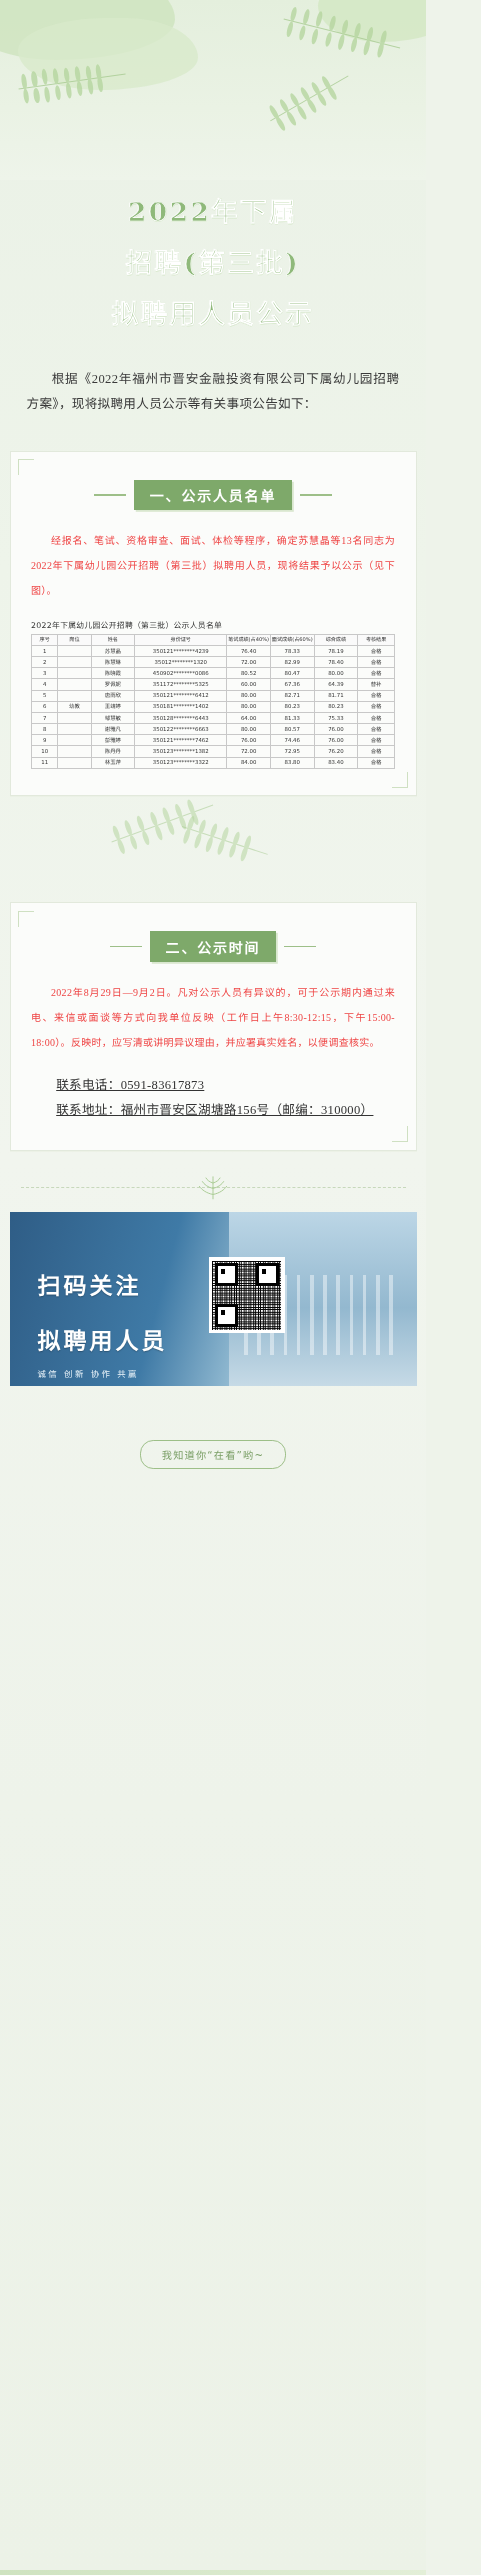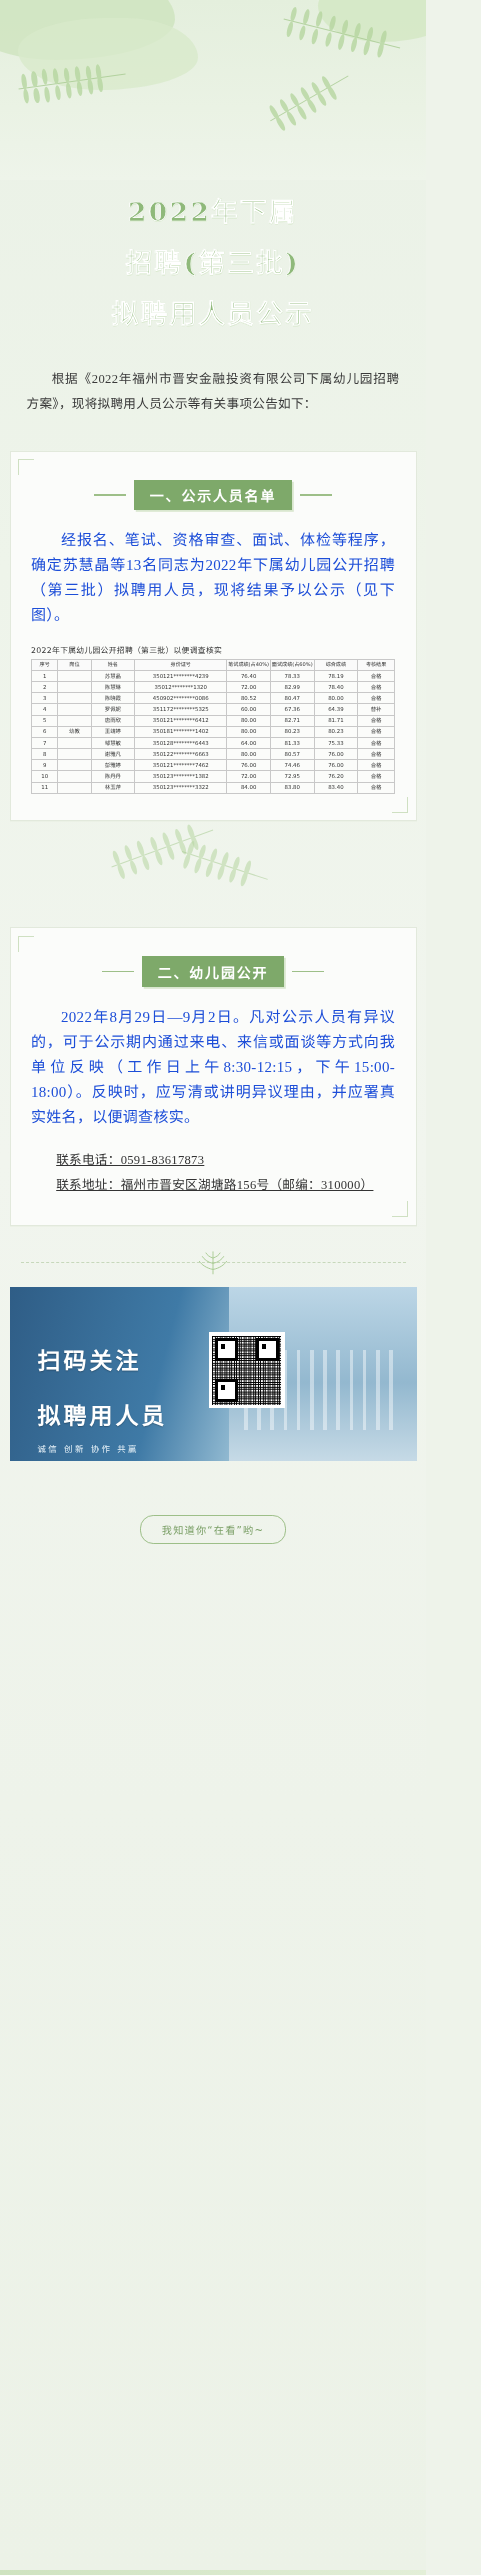--- a/index.html
+++ b/index.html
@@ -116,23 +116,23 @@
     background:#7ea96a;
     color:#fff;
     font-size:14px;
     letter-spacing:1.8px;
     padding:5.4px 15.6px;
     font-family:"DejaVu Sans", sans-serif;
     font-weight:700;
     box-shadow:1.8px 1.8px 0 #d9e7cf;
   }
   .body-text{
-    font-size:15px;
+    font-size:10px;
     line-height:25px;
-    color:#1d4ed8;
+    color:#ef4444;
     text-align:justify;
     text-indent:2em;
     letter-spacing:0.3px;
   }
 
   
   .table-caption{
     margin-top:15.6px;
     font-size:7.8px;
     color:#333;
@@ -356,21 +356,21 @@
 
   <div class="card">
     <div class="section-head">
       <span class="bar"></span>
       <span class="section-title">一、公示人员名单</span>
       <span class="bar"></span>
     </div>
 
     <div class="body-text">经报名、笔试、资格审查、面试、体检等程序，确定苏慧晶等13名同志为2022年下属幼儿园公开招聘（第三批）拟聘用人员，现将结果予以公示（见下图）。</div>
 
-    <div class="table-caption">2022年下属幼儿园公开招聘（第三批）以便调查核实</div>
+    <div class="table-caption">2022年下属幼儿园公开招聘（第三批）公示人员名单</div>
 
     <table class="roster">
       <thead>
         <tr>
           <th class="col-no">序号</th>
           <th class="col-post">岗位</th>
           <th class="col-name">姓名</th>
           <th class="col-id">身份证号</th>
           <th class="col-sc">笔试成绩(占40%)</th>
           <th class="col-int">面试成绩(占60%)</th>
@@ -524,21 +524,21 @@
       <div class="pin" style="left:29px;top:9px;"></div>
         <div class="pin" style="left:41px;top:8.4px;"></div>
       <div class="pin" style="left:53px;top:7.8px;"></div>
         <div class="pin" style="left:65px;top:7.2px;"></div>
     </div>
   </div>
 
   <div class="card">
     <div class="section-head">
       <span class="bar"></span>
-      <span class="section-title">二、幼儿园公开</span>
+      <span class="section-title">二、公示时间</span>
       <span class="bar"></span>
     </div>
 
     <div class="body-text">2022年8月29日—9月2日。凡对公示人员有异议的，可于公示期内通过来电、来信或面谈等方式向我单位反映（工作日上午8:30-12:15，下午15:00-18:00）。反映时，应写清或讲明异议理由，并应署真实姓名，以便调查核实。</div>
 
     <div class="contact" style="margin-top:18px;">联系电话：0591-83617873</div>
     <div class="contact">联系地址：福州市晋安区湖塘路156号（邮编：310000）</div>
   </div>
 
   <div class="divider">

